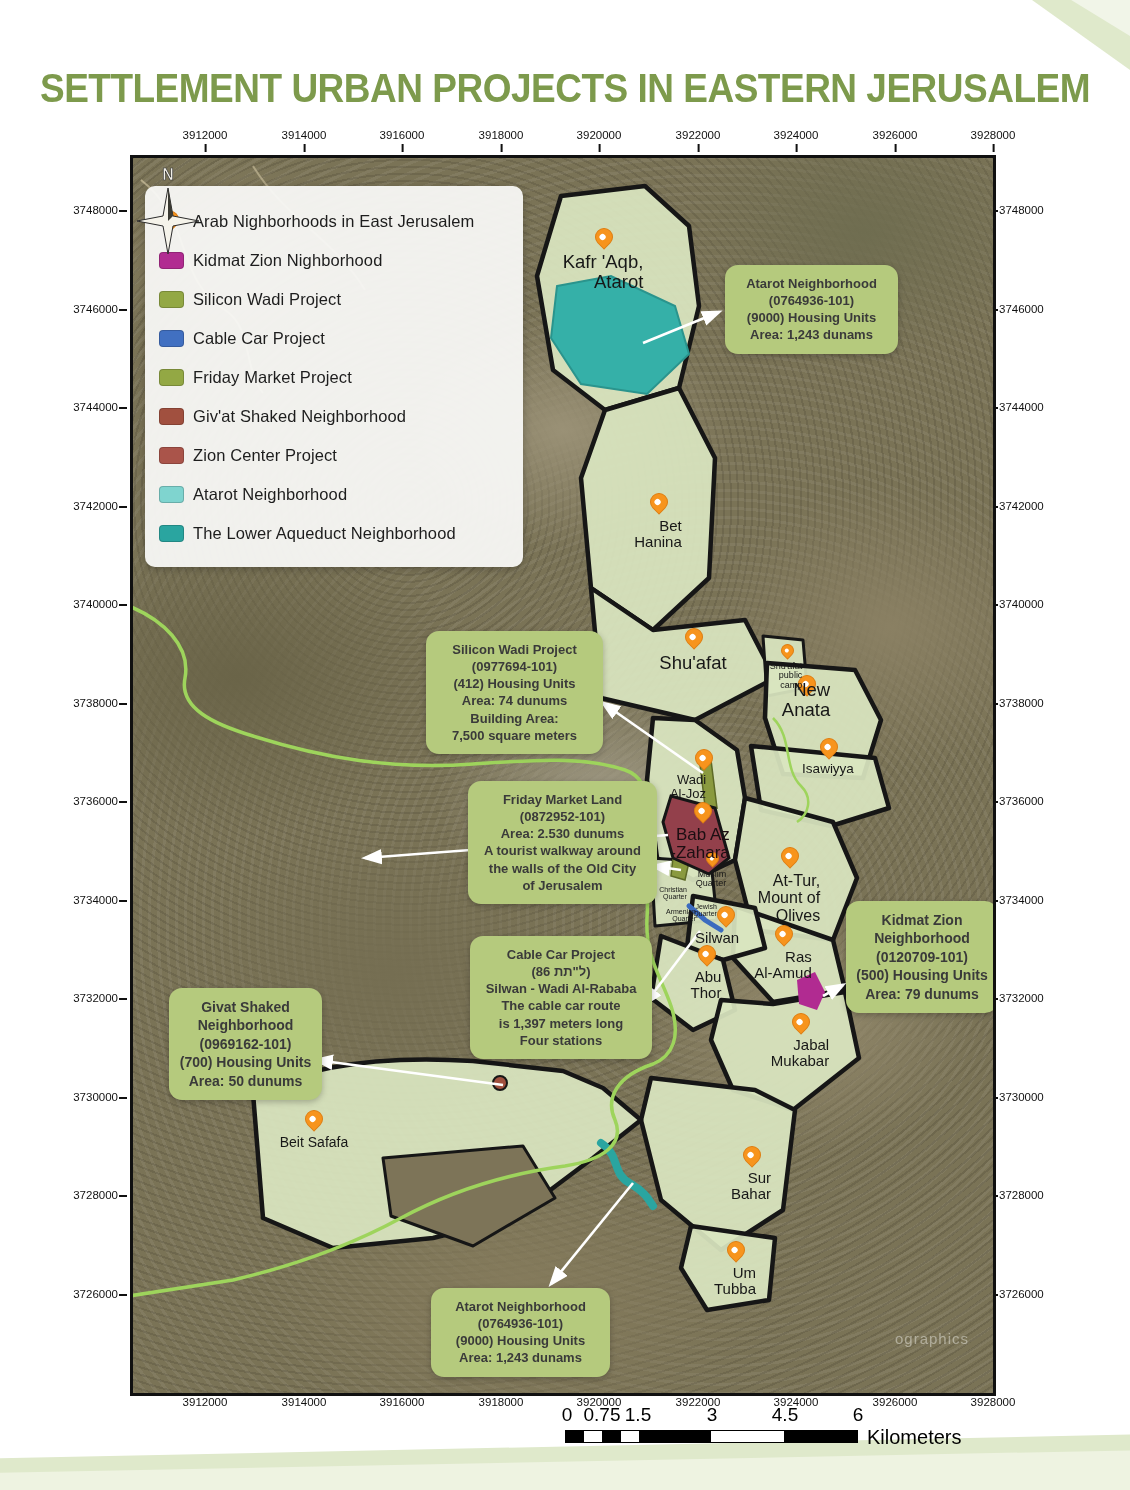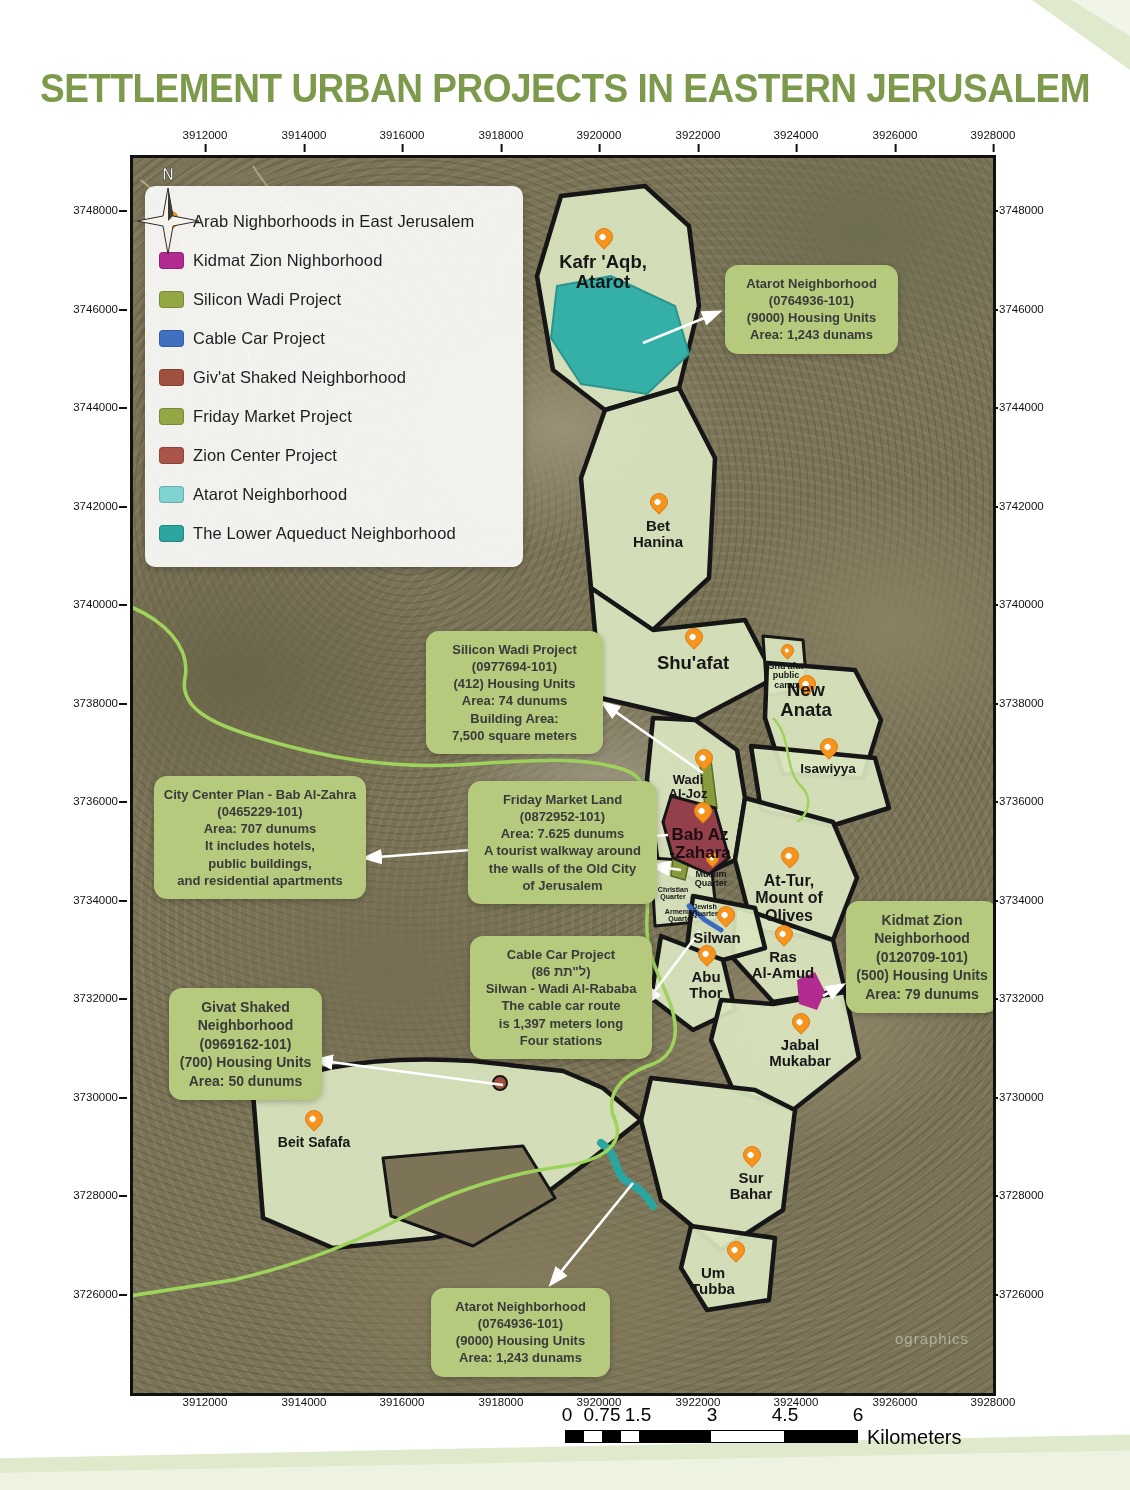--- a/index.html
+++ b/index.html
@@ -62,21 +62,21 @@
   .lg-pin::after{content:"";position:absolute;left:4px;top:4px;width:5px;height:5px;background:#fff;border-radius:50%;}
 
   
   .pin{position:absolute;width:16px;height:16px;margin:-20px 0 0 -8px;background:#f7941d;
        border:1.5px solid #dd7d12;border-radius:50% 50% 50% 0;transform:rotate(-45deg);z-index:5;}
   .pin::after{content:"";position:absolute;left:4.2px;top:4.2px;width:5.5px;height:5.5px;background:#fff;border-radius:50%;}
   .pin-sm{width:11px;height:11px;margin:-14px 0 0 -5.5px;}
   .pin-sm::after{left:2.8px;top:2.8px;width:4px;height:4px;}
 
   
-  .pl{position:absolute;transform:translateX(-50%);text-align:center;font-weight:700;
+  .pl{position:absolute;transform:translateX(-50%);text-align:right;font-weight:400;
       color:#171717;line-height:1.08;font-size:15px;z-index:5;white-space:nowrap;}
   .pl-big{font-size:18.5px;}
   .pl-sm{font-size:9px;line-height:1.05;}
   .pl-tiny{font-size:7px;line-height:1.05;}
   .pl-white{color:#1c0e12;font-size:17px;}
 
   
   .co{position:absolute;background:#b5ca7d;border-radius:13px;padding:10px 6px;z-index:6;
       text-align:center;font-weight:700;color:#3a3a3a;font-size:13px;line-height:1.32;
       box-shadow:0 2px 6px rgba(0,0,0,.25);}
@@ -225,29 +225,29 @@
       <span class="lg-label">Silicon Wadi Project</span>
     </div>
     <div class="lg-row">
       <span class="lg-cell">
           <span class="lg-sw" style="background: rgb(65, 112, 193);"></span>
         </span>
       <span class="lg-label">Cable Car Project</span>
     </div>
     <div class="lg-row">
       <span class="lg-cell">
+          <span class="lg-sw" style="background: rgb(147, 168, 68);"></span>
+        </span>
+      <span class="lg-label">Friday Market Project</span>
+    </div>
+    <div class="lg-row">
+      <span class="lg-cell">
           <span class="lg-sw" style="background: rgb(161, 80, 63);"></span>
         </span>
       <span class="lg-label">Giv'at Shaked Neighborhood</span>
-    </div>
-    <div class="lg-row">
-      <span class="lg-cell">
-          <span class="lg-sw" style="background: rgb(147, 168, 68);"></span>
-        </span>
-      <span class="lg-label">Friday Market Project</span>
     </div>
     <div class="lg-row">
       <span class="lg-cell">
           <span class="lg-sw" style="background: rgb(170, 84, 74);"></span>
         </span>
       <span class="lg-label">Zion Center Project</span>
     </div>
     <div class="lg-row">
       <span class="lg-cell">
           <span class="lg-sw" style="background: rgb(127, 212, 207);"></span>
@@ -344,21 +344,21 @@
       <div>Al-Amud</div>
     </div>
   <div class="pl" style="left:667px;top:879px">
     <div>Jabal</div>
       <div>Mukabar</div>
     </div>
   <div class="pl" style="left:618px;top:1012px">
     <div>Sur</div>
       <div>Bahar</div>
     </div>
-  <div class="pl" style="left:580px;top:1107px">
+  <div class="pl" style="left:602px;top:1107px">
     <div>Um</div>
       <div>Tubba</div>
     </div>
   <div class="pl" style="left:181px;top:977px;font-size:14px">
     <div>Beit Safafa</div>
     </div>
 
   <div class="co" style="left:592px;top:107px;width:161px">
     <div>Atarot Neighborhood</div>
       <div>(0764936-101)</div>
@@ -366,32 +366,24 @@
       <div>Area: 1,243 dunams</div>
     </div>
   <div class="co" style="left:293px;top:473px;width:165px">
     <div>Silicon Wadi Project</div>
       <div>(0977694-101)</div>
     <div>(412) Housing Units</div>
       <div>Area: 74 dunums</div>
     <div>Building Area:</div>
       <div>7,500 square meters</div>
     </div>
-  <div class="co" style="left:21px;top:618px;width:200px">
-    <div>City Center Plan - Bab Al-Zahra</div>
-      <div>(0465229-101)</div>
-    <div>Area: 707 dunums</div>
-      <div>It includes hotels,</div>
-    <div>public buildings,</div>
-      <div>and residential apartments</div>
-    </div>
   <div class="co" style="left:335px;top:623px;width:177px">
     <div>Friday Market Land</div>
       <div>(0872952-101)</div>
-    <div>Area: 7.625 dunums</div>
+    <div>Area: 2.530 dunums</div>
       <div>A tourist walkway around</div>
     <div>the walls of the Old City</div>
       <div>of Jerusalem</div>
     </div>
   <div class="co" style="left:337px;top:778px;width:170px">
     <div>Cable Car Project</div>
       <div>‭(86 תת"ל)‬</div>
     <div>Silwan - Wadi Al-Rababa</div>
       <div>The cable car route</div>
     <div>is 1,397 meters long</div>

